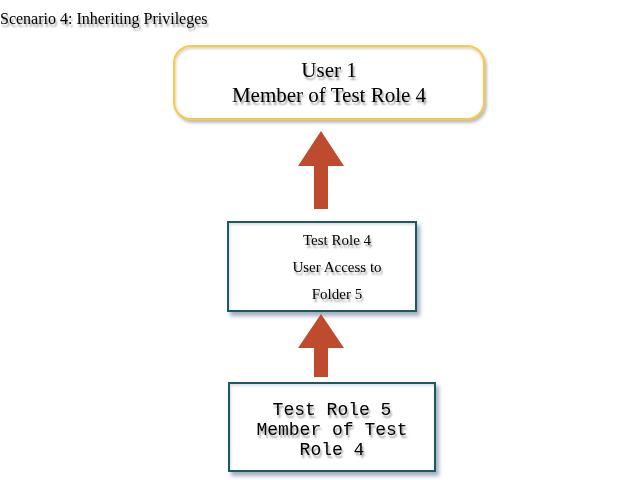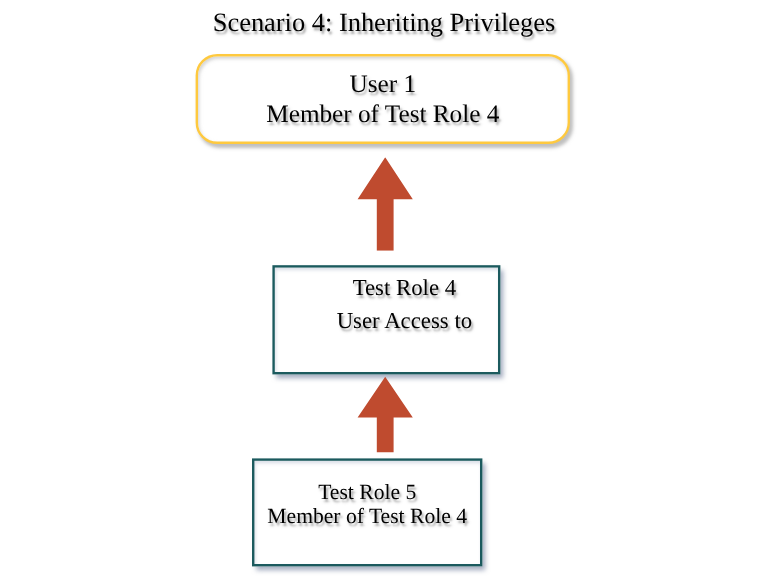--- a/index.html
+++ b/index.html
@@ -14,28 +14,27 @@
     font-family: "Liberation Serif", serif;
   }
 
   .ts { text-shadow: 1.5px 2.5px 2px rgba(145,145,145,0.85); }
 
   .title {
     position: absolute;
     top: 6px;
     left: 0;
     width: 100%;
-    text-align: center;
-    font-size: 22px;
+    font-size: 16px;
     line-height: 26px;
   }
 
   .user-box {
     position: absolute;
-    left: 163px;
+    left: 173px;
     top: 45px;
     width: 312px;
     height: 75px;
     box-sizing: border-box;
     border: 2px solid var(--user-box-border, #fec93f);
     border-radius: 18px;
     background: var(--box-fill, #ffffff);
     box-shadow: 2px 3px 3px rgba(170,170,170,0.75),
                 inset 1px 2px 3px rgba(175,175,175,0.55);
     display: flex;
@@ -54,34 +53,35 @@
     text-align: center;
     box-shadow: 3px 4px 4px rgba(125,138,165,0.7),
                 inset 1px 2px 3px rgba(150,160,185,0.35);
   }
 
   .role4-box {
     left: 227px;
     top: 221px;
     width: 190px;
     height: 91px;
-    font-size: 19px;
+    font-size: 15px;
     line-height: 27px;
     padding-top: 4px;
     padding-left: 30px;
   }
 
   .role5-box {
-    left: 210px;
+    left: 228px;
     top: 382px;
-    width: 192px;
+    width: 208px;
     height: 90px;
     font-size: 18px;
     line-height: 20px;
     padding-top: 16px;
+    font-family: Liberation Mono, monospace;
   }
 
   .arrow {
     position: absolute;
     color: var(--arrow, #bf4b2f);
   }
   .arrow svg { display: block; }
   .arrow-1 { left: 297px; top: 131px; }
   .arrow-2 { left: 297px; top: 314px; }
 </style>
@@ -99,20 +99,21 @@
 
   <div class="arrow arrow-1">
     <svg width="48" height="78" viewBox="0 0 48 78" aria-hidden="true">
       <polygon points="24,0 1,35 17,35 17,78 31,78 31,35 47,35" fill="currentColor"></polygon>
     </svg>
   </div>
 
   <div class="role-box role4-box">
     <div class="ts">Test Role 4</div>
     <div class="ts">User Access to</div>
+    <div class="ts">Folder 5</div>
   </div>
 
   <div class="arrow arrow-2">
     <svg width="48" height="63" viewBox="0 0 48 63" aria-hidden="true">
       <polygon points="24,0 1,34 17,34 17,63 31,63 31,34 47,34" fill="currentColor"></polygon>
     </svg>
   </div>
 
   <div class="role-box role5-box">
     <div class="ts">Test Role 5</div>

